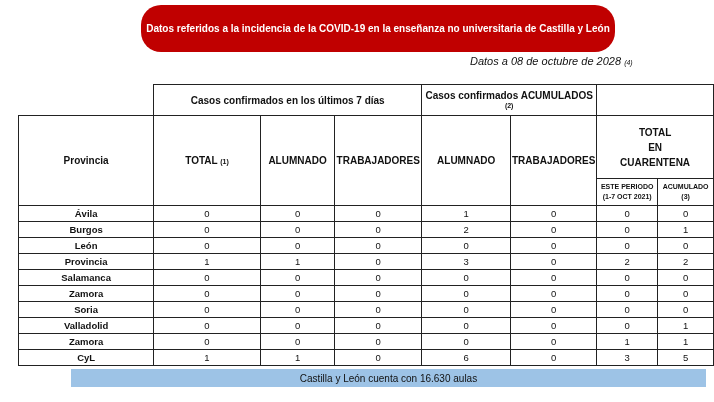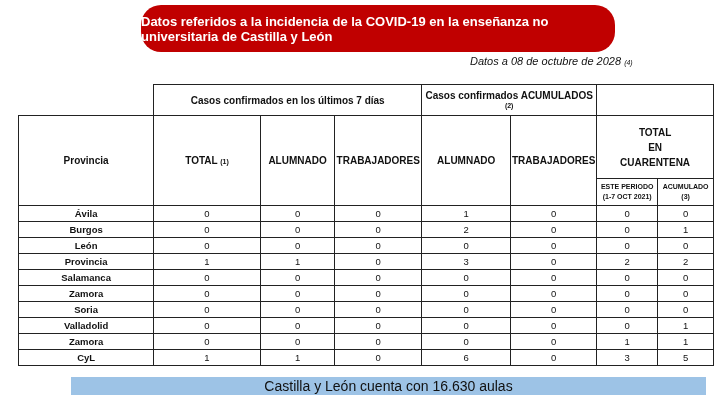--- a/index.html
+++ b/index.html
@@ -1,38 +1,38 @@
 <!DOCTYPE html>
 <html><head>
 <meta charset="utf-8">
 <style>
   html, body { margin:0; padding:0; background:#ffffff; }
   body { width:714px; height:402px; position:relative; overflow:hidden;
          font-family:"Liberation Sans", "DejaVu Sans", sans-serif; color:#111; }
   .banner { position:absolute; left:141px; top:5px; width:474px; height:47px;
-            background:#c00000; color:#fff; font-weight:bold; font-size:13px;
+            background:#c00000; color:#fff; font-weight:bold; font-size:10px;
             display:flex; align-items:center; justify-content:center;border-radius:20px; }
   .date-note { position:absolute; left:470px; top:55px; width:240px; font-size:11px;
                font-style:italic; white-space:nowrap; }
   .date-note .sup { font-size:7px; }
   table.grid { position:absolute; left:18px; top:84px; border-collapse:collapse;
                table-layout:fixed; font-size:9.5px; }
   table.grid td { border:1.3px solid #222; text-align:center; vertical-align:middle;
                   padding:0; overflow:hidden; }
   .blank { border:none !important; border-bottom:1.3px solid #222 !important; }
   .h1 { font-weight:bold; height:30px; font-size:10px; }
   .h1 .note { font-size:7px; display:block; line-height:9px; }
   .colhead { font-weight:bold; font-size:10px; }
   .colhead .note { font-size:7px; }
   .aulas { font-weight:bold; font-size:10px; line-height:15px; height:62px; }
   .sub { font-weight:bold; font-size:7px; line-height:10px; height:26px; }
   .prov { font-weight:bold; }
   tr.data td { height:15px; line-height:15px; }
-  .footer { position:absolute; left:71px; top:377px; width:635px; height:18px;
-            background:#9dc3e6; font-size:14px; display:flex; align-items:center;
+  .footer { position:absolute; left:71px; top:369px; width:635px; height:18px;
+            background:#9dc3e6; font-size:10px; display:flex; align-items:center;
             justify-content:center; }
 </style>
 </head>
 <body>
 
 <div class="banner">
   <span>Datos referidos a la incidencia de la COVID-19 en la enseñanza no universitaria de Castilla y León</span>
 </div>
 
 <div class="date-note">

